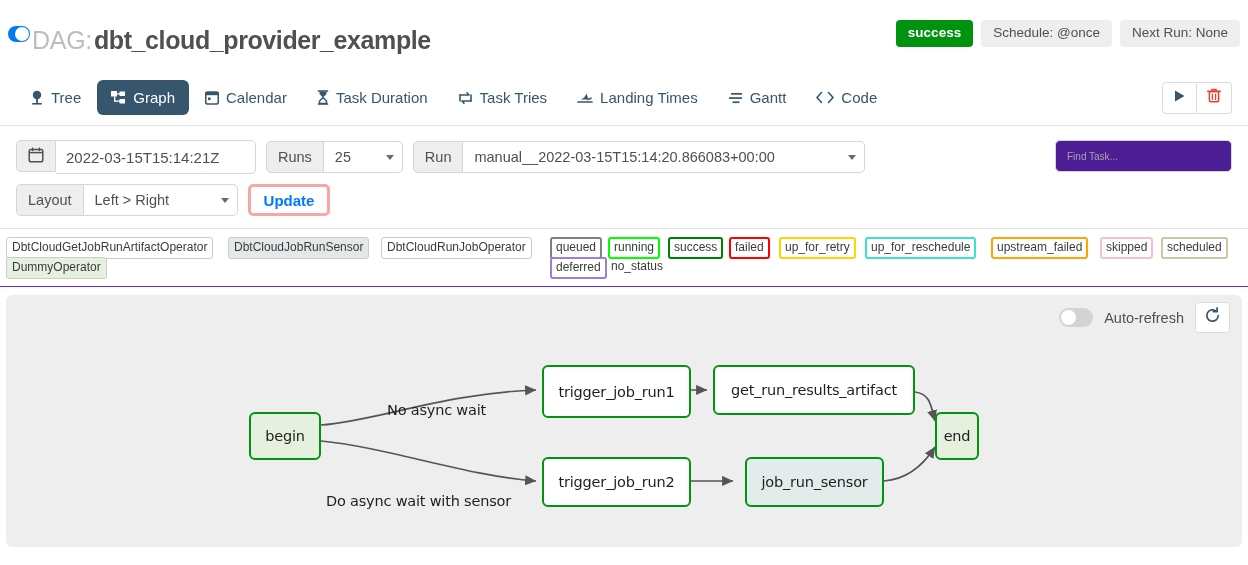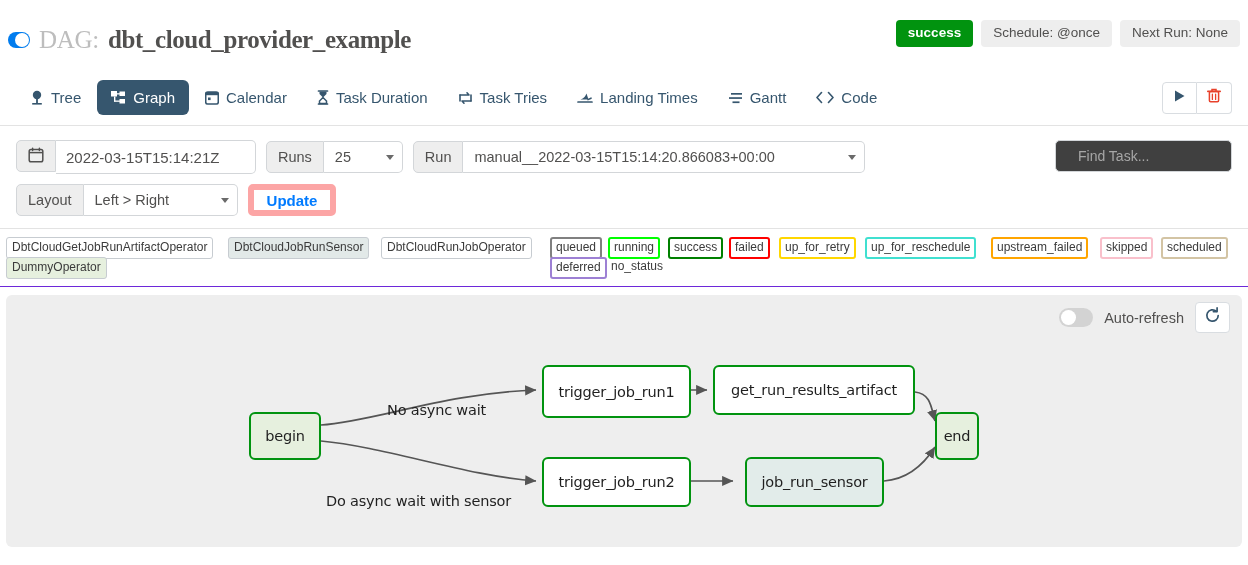--- a/index.html
+++ b/index.html
@@ -14,21 +14,21 @@
 
   
   .header {
     position: relative;
     height: 70px;
     padding: 0 16px;
   }
   .dag-title-row {
     position: absolute;
     left: 8px; top: 26px;
-    display: flex; align-items: center; gap: 9px; font-family: Liberation Serif, serif;
+    display: flex; gap: 2px;
   }
   .pill-toggle {
     width: 22px; height: 16px;
     border-radius: 8px;
     background: #017cee;
     position: relative;
     flex: none;
   }
   .pill-toggle::after {
     content: "";
@@ -152,39 +152,39 @@
     width: 0; height: 0;
     border-left: 4px solid transparent;
     border-right: 4px solid transparent;
     border-top: 5px solid #6a6a6a;
     flex: none;
   }
   .btn-outline {
     display: flex; align-items: center; justify-content: center;
     padding: 0 13px;
     height: 32px;
-    border: 6px solid #fca5a5;
+    border: 3px solid #fca5a5;
     border-radius: 5px;
     color: #007bff;
     background: #ffffff;
     font-size: 15px;
     font-weight: bold;
     cursor: pointer;
     margin-left: 10px;
   }
   .find-task {
     position: absolute;
     right: 16px; top: 14px;
     width: 177px; height: 32px;
     border: 1px solid #d3d6d9;
     border-radius: 5px;
-    background: #404040;
+    background: #4c1d95;
     display: flex; align-items: center;
-    padding: 0 22px;
-    font-size: 14px;
+    padding: 0 11px;
+    font-size: 10px;
     color: #a6a6a6;
   }
 
   
   .legend {
     padding: 8px 6px 10px;
     border-bottom: 1px solid #6d28d9;
     position: relative;
     height: 58px;
   }

